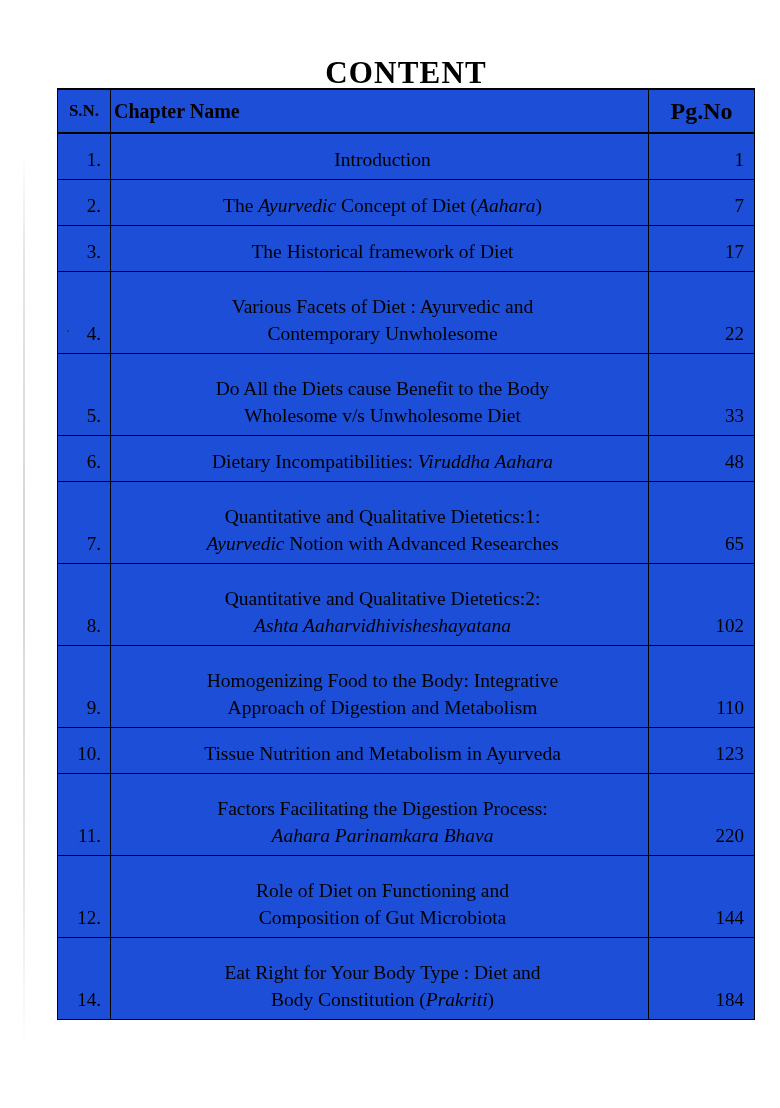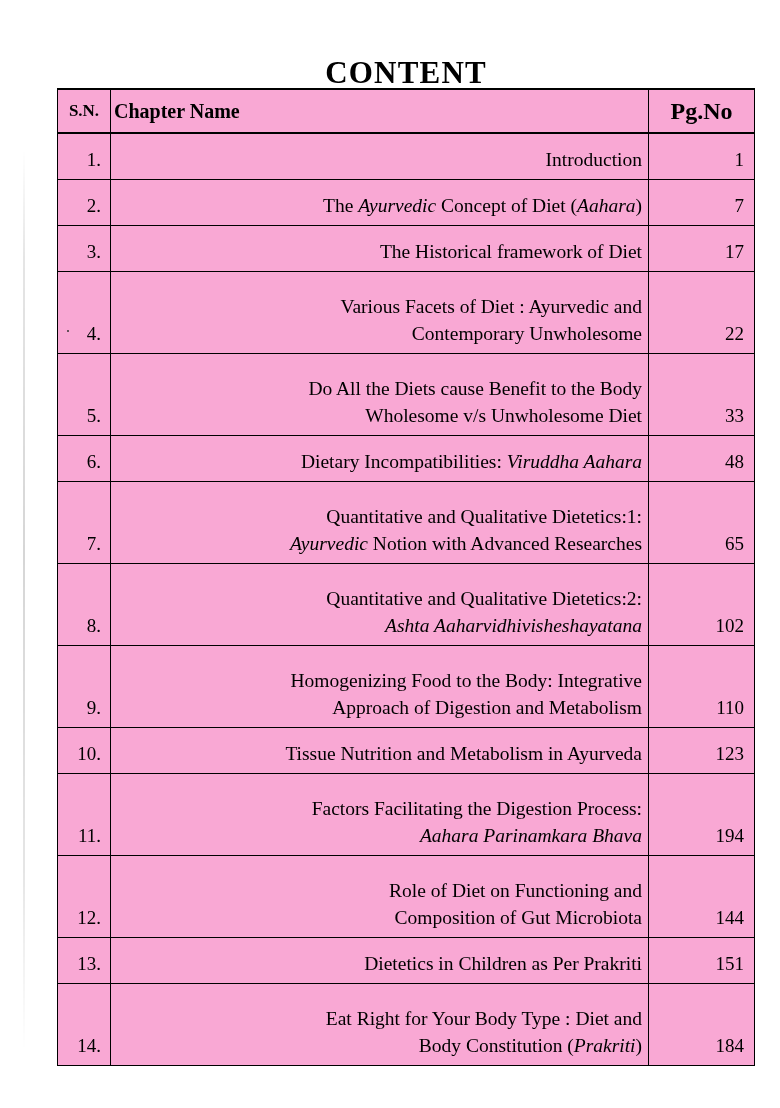--- a/index.html
+++ b/index.html
@@ -54,21 +54,21 @@
     top: 88px;
     width: 697px;
     border-collapse: collapse;
     table-layout: fixed;
   }
 
   .toc-table td, .toc-table th {
     border: 1.6px solid #000000;
     padding: 0;
     vertical-align: bottom;
-    background: #f9a8d4;
+    background: #1d4ed8;
   }
 
   .toc-table .outer-top td,
   .toc-table .outer-top th {
     border-top-width: 2.6px;
   }
 
   col.c-sn   { width: 53px; }
   col.c-name { width: 538px; }
   col.c-pg   { width: 106px; }
@@ -97,21 +97,21 @@
   }
 
   
   td.sn {
     text-align: right;
     padding: 0 9px 5px 0;
     font-size: 19px;
     line-height: 1.42;
   }
   td.name {
-    text-align: right;
+    text-align: center;
     padding: 0 6px 5px 12px;
     font-size: 19.5px;
     line-height: 1.42;
   }
   td.pg {
     text-align: right;
     padding: 0 10px 5px 0;
     font-size: 19px;
     line-height: 1.42;
   }
@@ -232,37 +232,30 @@
           <span class="ln"><span>Tissue Nutrition and Metabolism in Ayurveda</span></span>
         </td>
         <td class="pg">123</td>
       </tr>
       <tr class="double">
         <td class="sn">11.</td>
         <td class="name">
           <span class="ln"><span>Factors Facilitating the Digestion Process:</span></span>
           <span class="ln"><em>Aahara Parinamkara Bhava</em></span>
         </td>
-        <td class="pg">194</td>
+        <td class="pg">220</td>
       </tr>
       <tr class="double">
         <td class="sn">12.</td>
         <td class="name">
           <span class="ln"><span>Role of Diet on Functioning and</span></span>
           <span class="ln"><span>Composition of Gut Microbiota</span></span>
         </td>
         <td class="pg">144</td>
       </tr>
-      <tr class="single">
-        <td class="sn">13.</td>
-        <td class="name">
-          <span class="ln"><span>Dietetics in Children as Per Prakriti</span></span>
-        </td>
-        <td class="pg">151</td>
-      </tr>
       <tr class="double">
         <td class="sn">14.</td>
         <td class="name">
           <span class="ln"><span>Eat Right for Your Body Type : Diet and</span></span>
           <span class="ln"><span>Body Constitution (</span><em>Prakriti</em><span>)</span></span>
         </td>
         <td class="pg">184</td>
       </tr>
     </tbody>
 </table>

